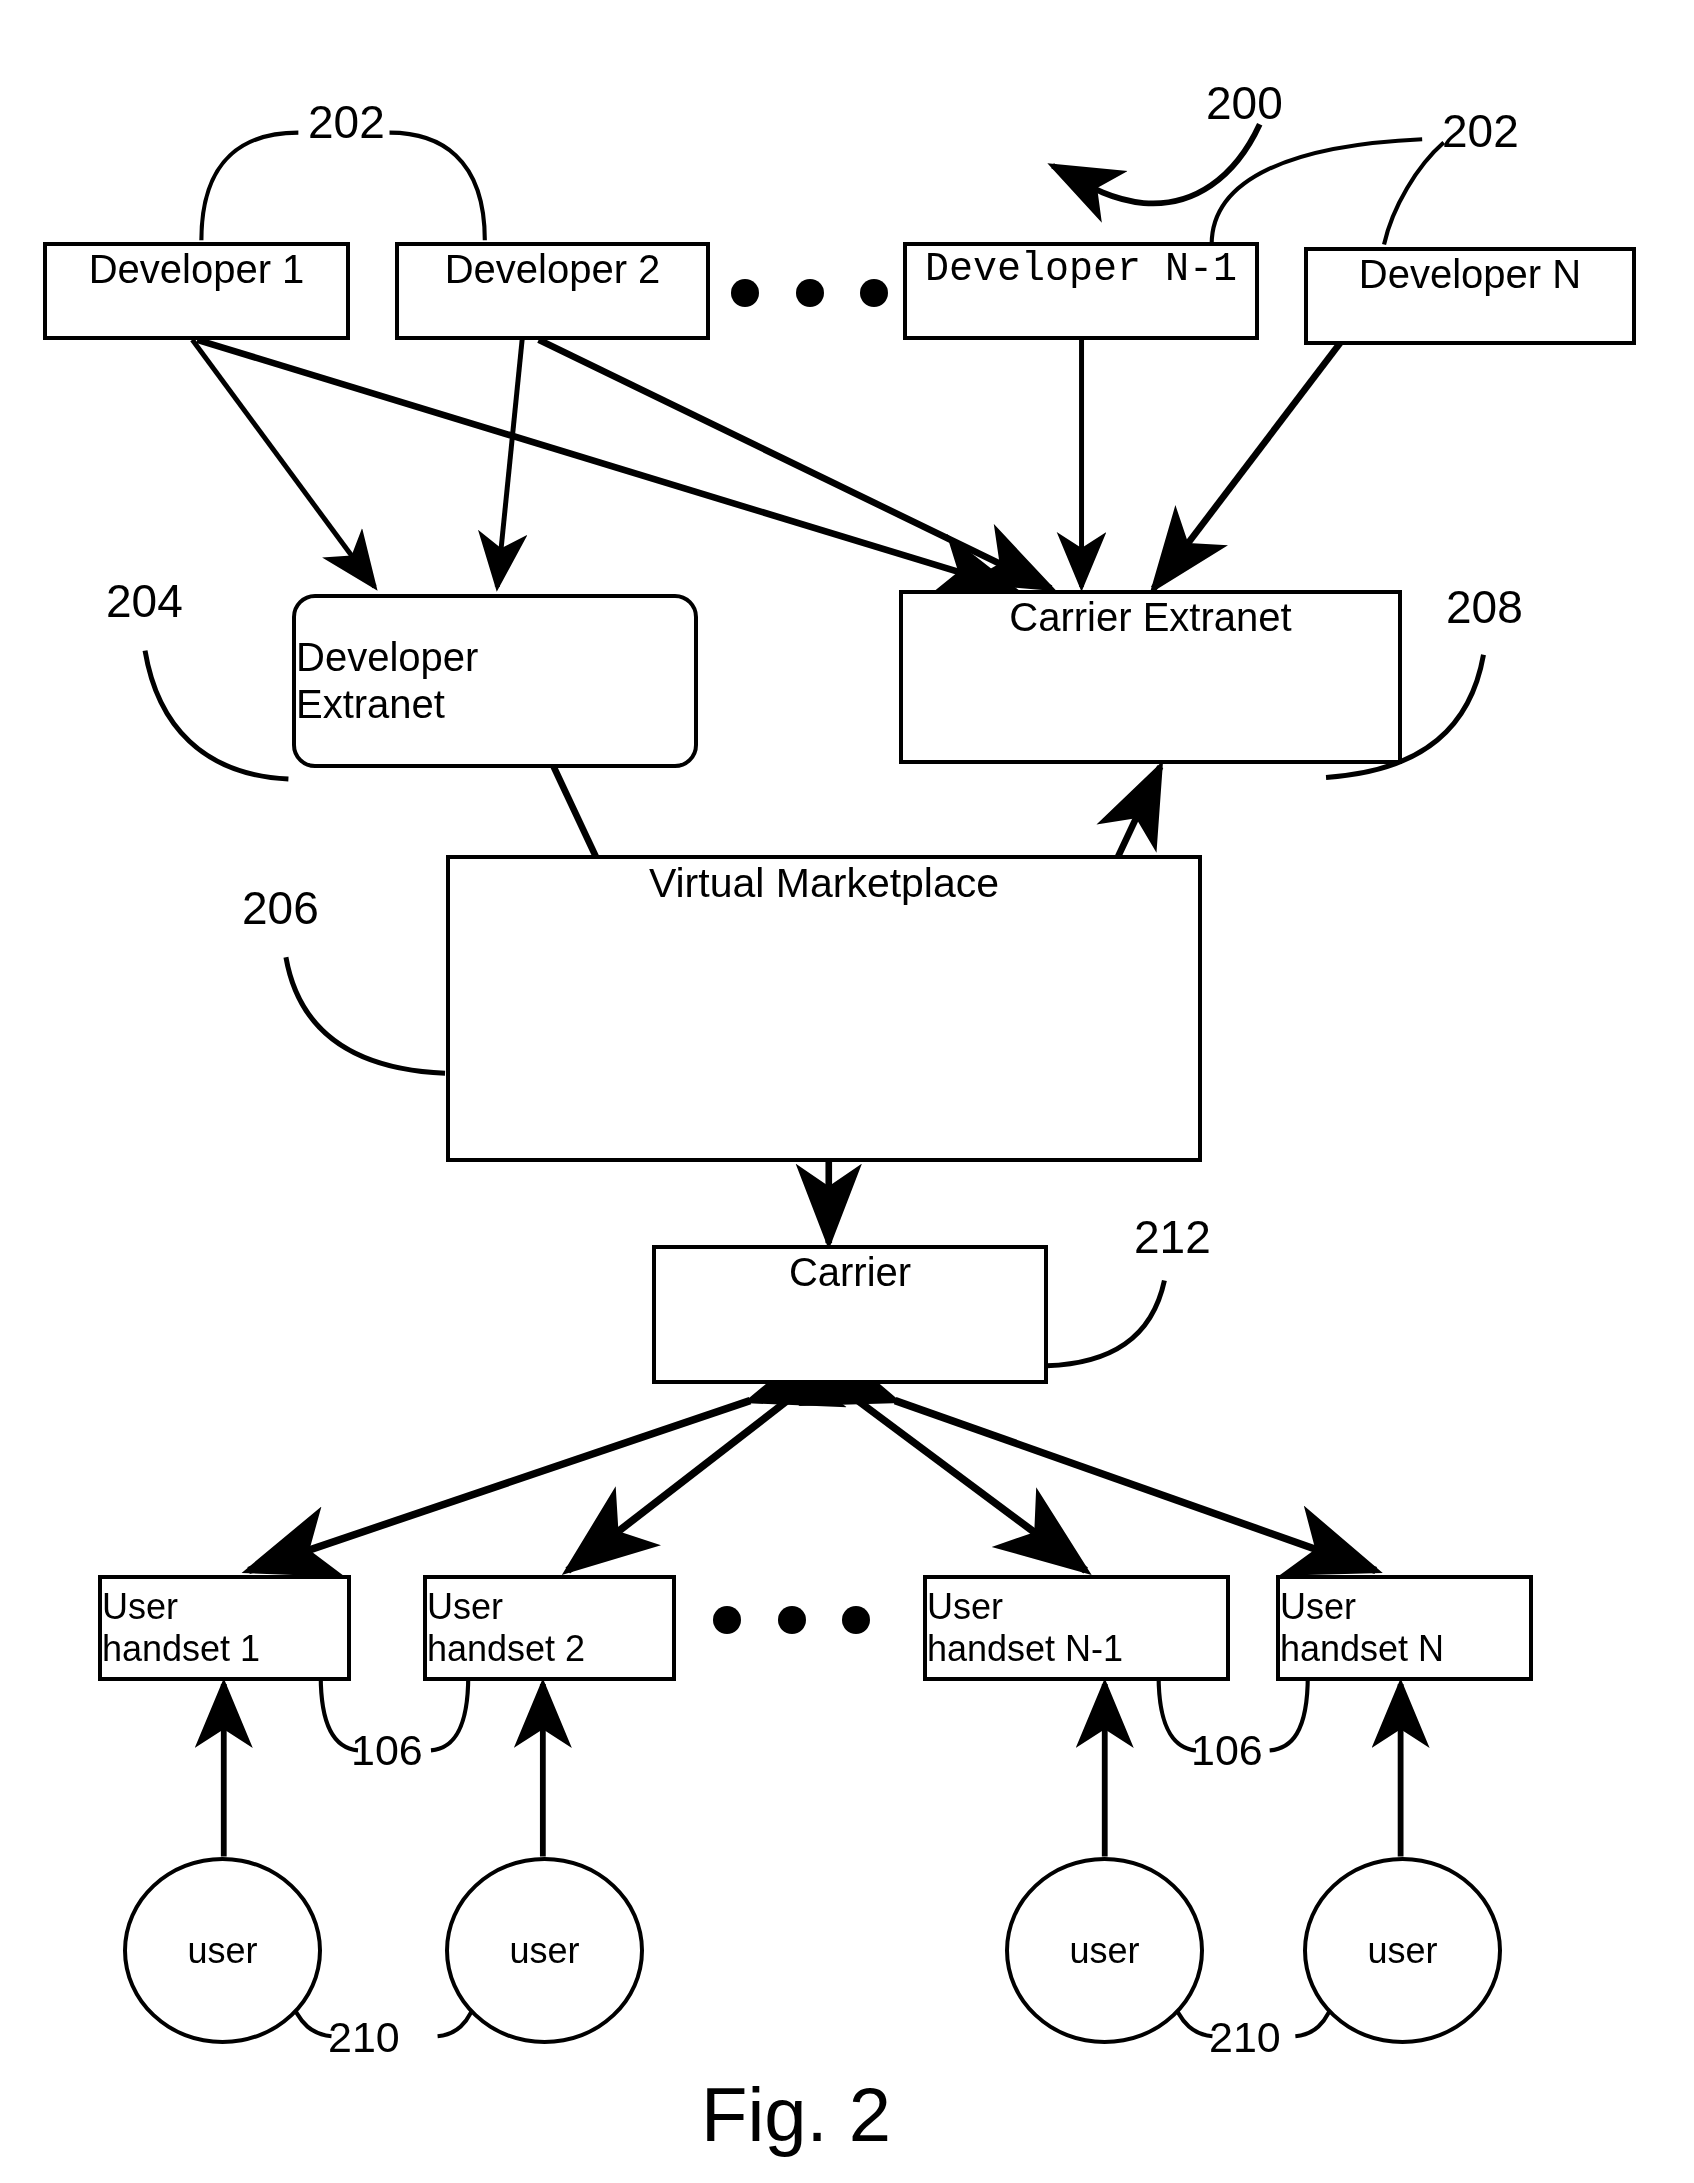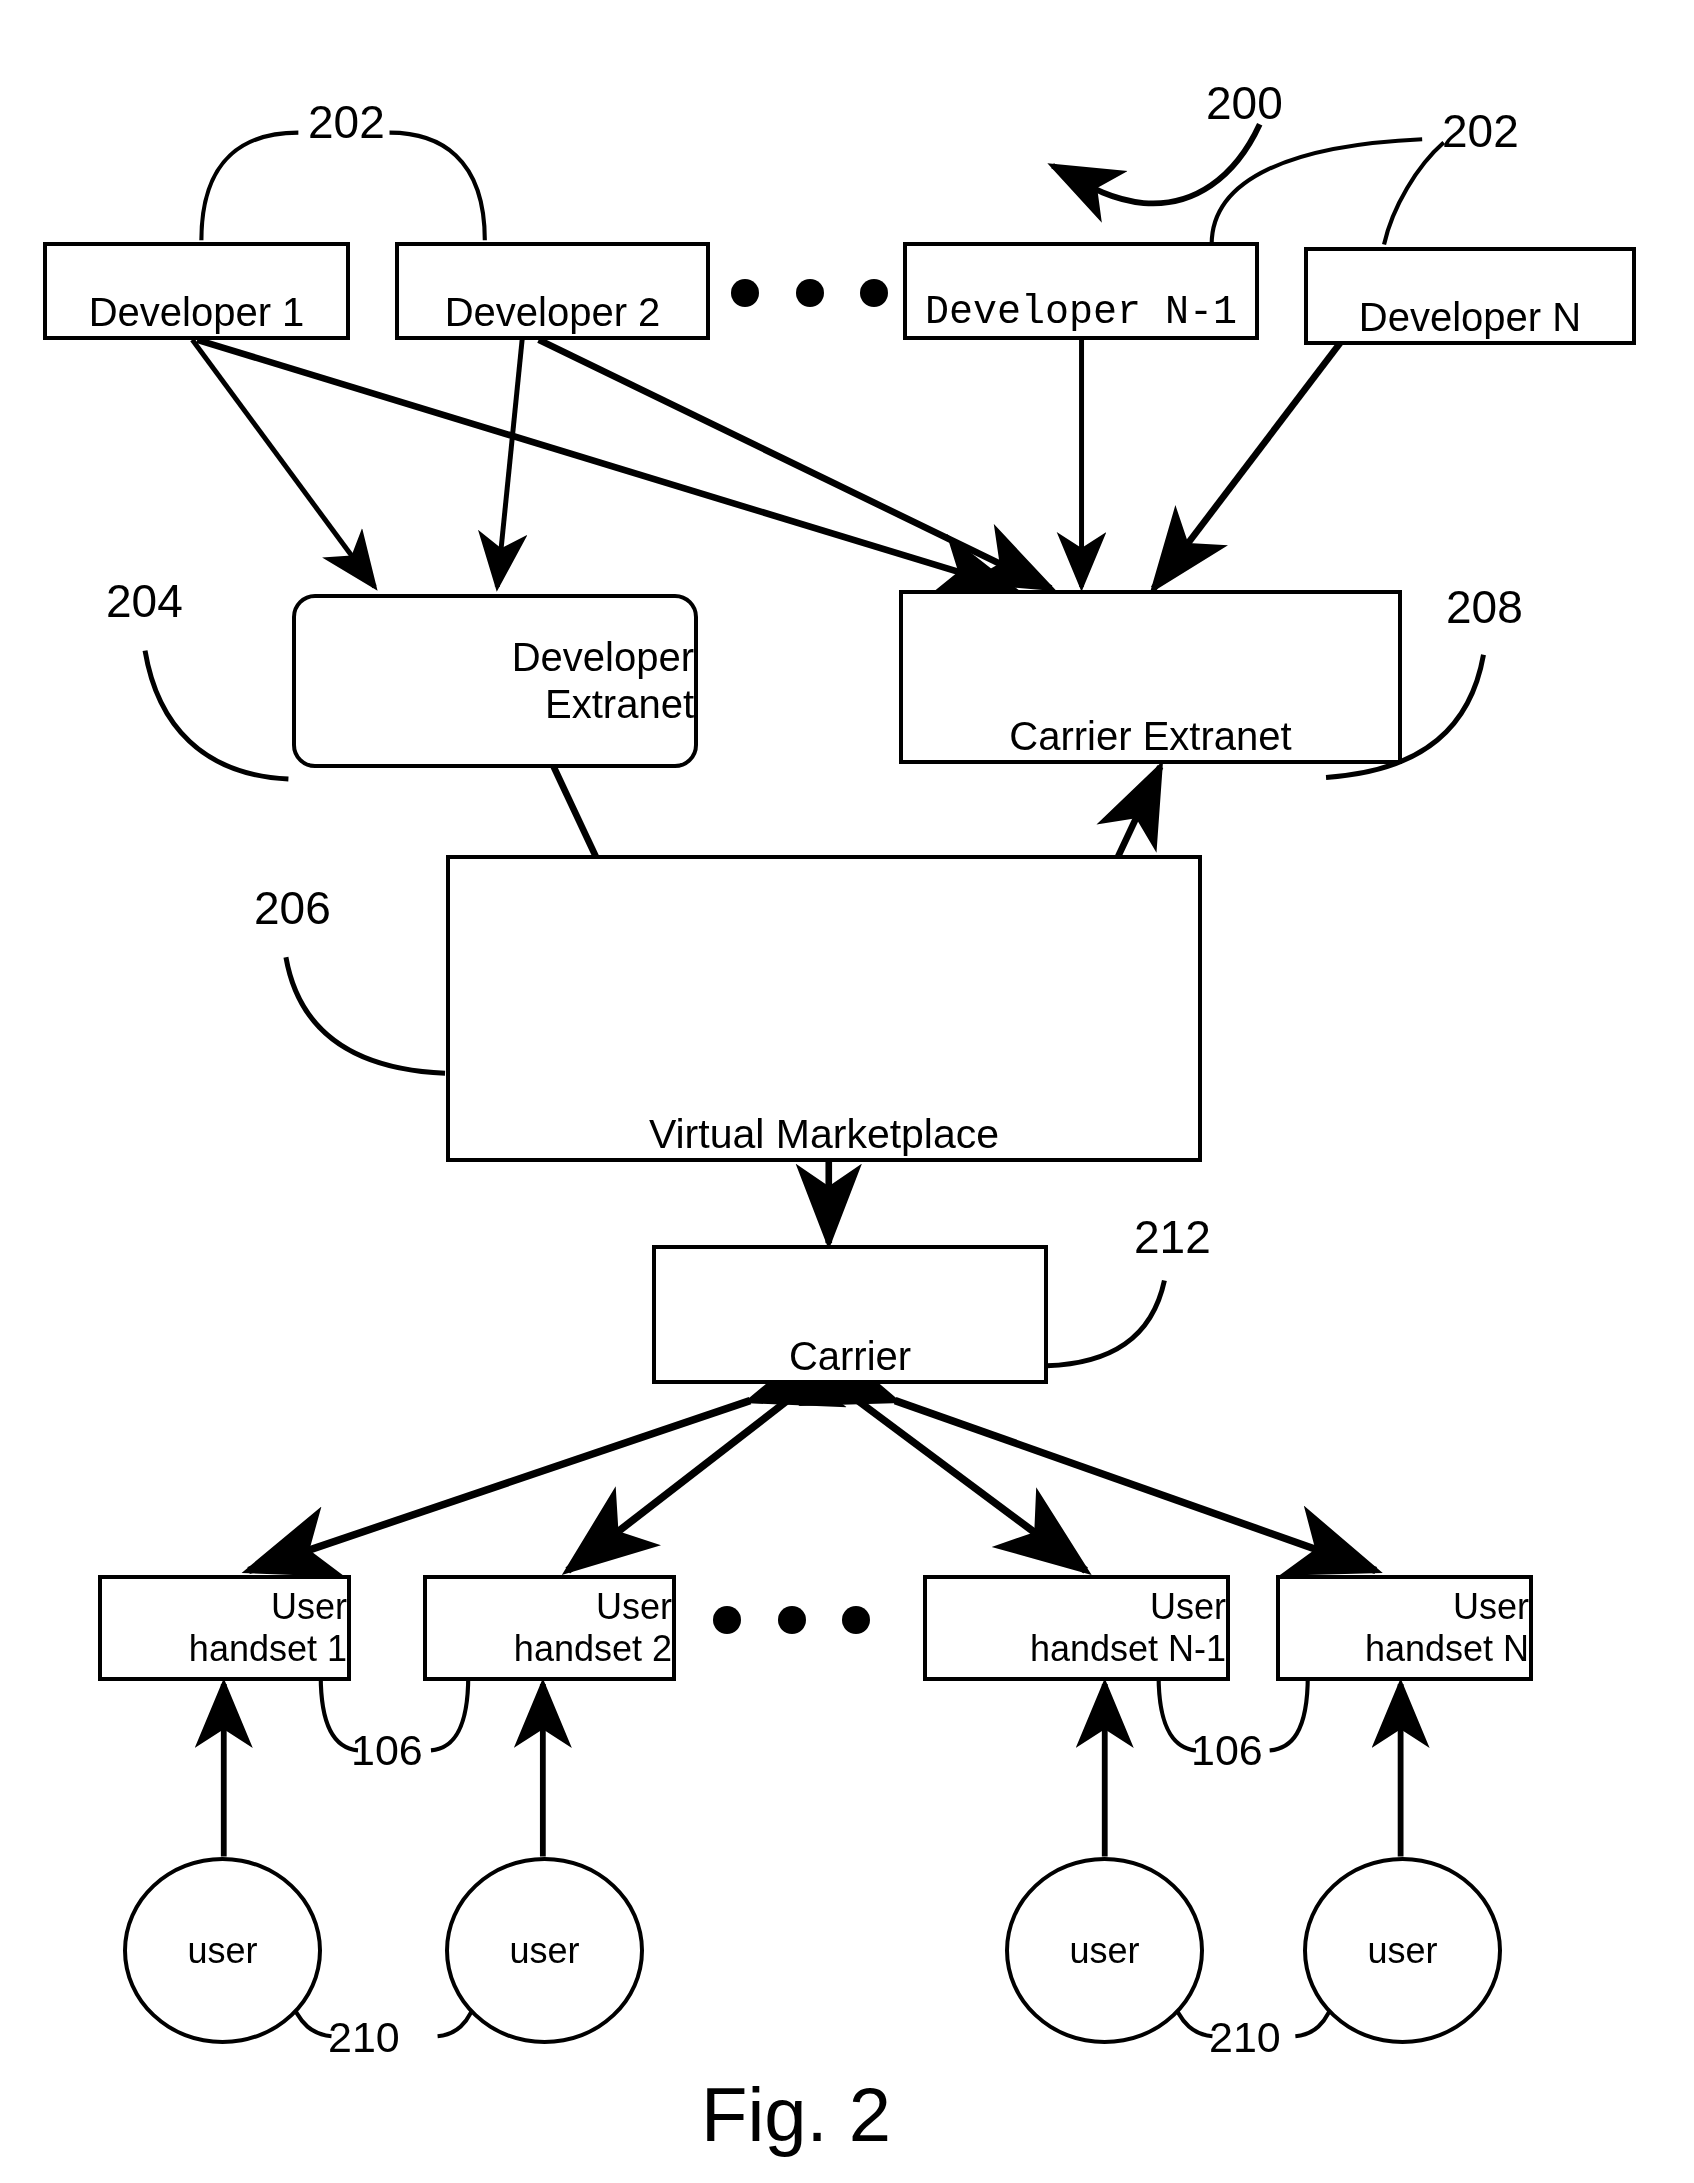--- a/index.html
+++ b/index.html
@@ -21,21 +21,21 @@
     top: 0;
     width: 1694px;
     height: 2183px;
   }
   .node-box {
     position: absolute;
     box-sizing: border-box;
     border: 4.1px solid #000000;
     background: #ffffff;
     display: flex;
-    align-items: flex-end;
+    align-items: flex-start;
     justify-content: center;
     text-align: center;
     color: #000000;
     line-height: 1.18;
     z-index: 3;
   }
   .node-circle {
     position: absolute;
     box-sizing: border-box;
     border: 4.1px solid #000000;
@@ -232,21 +232,21 @@
   <div class="ref-label" style="left:308px; top:95px; font-size:46px;">202</div>
 
   <div class="ref-label" style="left:1206px; top:76px; font-size:46px;">200</div>
 
   <div class="ref-label" style="left:1442px; top:104px; font-size:46px;">202</div>
 
   <div class="ref-label" style="left:106px; top:574px; font-size:46px;">204</div>
 
   <div class="ref-label" style="left:1446px; top:580px; font-size:46px;">208</div>
 
-  <div class="ref-label" style="left:242px; top:881px; font-size:46px;margin-left:12px;">206</div>
+  <div class="ref-label" style="left:242px; top:881px; font-size:46px;">206</div>
 
   <div class="ref-label" style="left:1134px; top:1210px; font-size:46px;">212</div>
 
   <div class="ref-label" style="left:351px; top:1726px; font-size:43px;">106</div>
 
   <div class="ref-label" style="left:1191px; top:1726px; font-size:43px;">106</div>
 
   <div class="ref-label" style="left:328px; top:2013px; font-size:43px;">210</div>
 
   <div class="ref-label" style="left:1209px; top:2013px; font-size:43px;">210</div>

